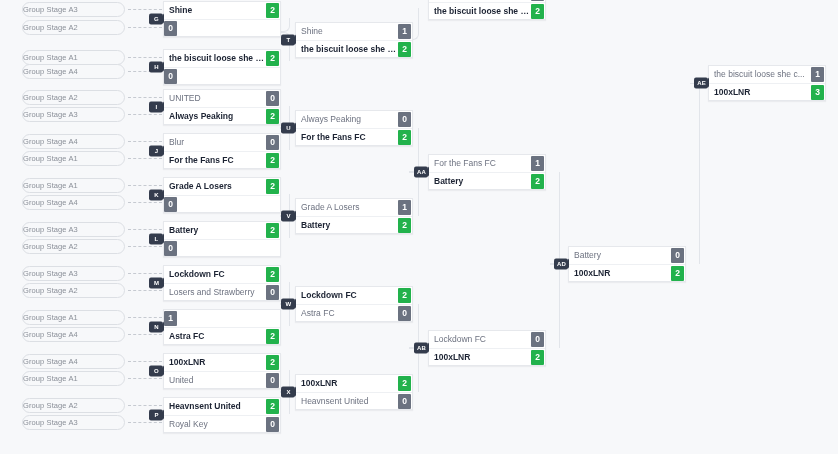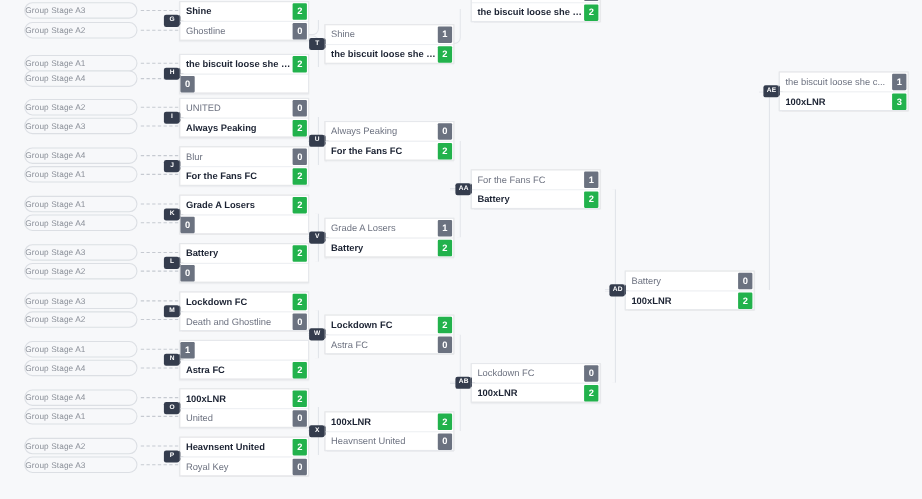--- a/index.html
+++ b/index.html
@@ -34,21 +34,21 @@
   
   .dash {
     position: absolute;
     height: 0;
     border-top: 1px dashed #c6cad1;
   }
 
   
   .match {
     position: absolute;
-    background: #e5e5e5;
+    background: #0f172a;
     border: 1px solid #e6e8ec;
     box-shadow: 0 1px 1px rgba(16,24,40,.05);
   }
   .row {
     position: relative;
     height: 17px;
     display: flex;
     align-items: center;
     background: #ffffff;
   }
@@ -221,21 +221,20 @@
 
   <div>
 
     <div class="match" style="left:163px; top:1px;   width:118px;">
       <div class="badge">G</div>
       <div class="row win">
         <span class="tname">Shine</span>
         <span class="score win">2</span>
       </div>
       <div class="row">
-        <span class="tname">Ghostline</span>
         <span class="score lose">0</span>
       </div>
     </div>
 
     <div class="match" style="left:163px; top:49px;  width:118px;">
       <div class="badge">H</div>
       <div class="row win">
         <span class="tname">the biscuit loose she c...</span>
         <span class="score win">2</span>
       </div>
@@ -290,21 +289,21 @@
       </div>
     </div>
 
     <div class="match" style="left:163px; top:265px; width:118px;">
       <div class="badge">M</div>
       <div class="row win">
         <span class="tname">Lockdown FC</span>
         <span class="score win">2</span>
       </div>
       <div class="row">
-        <span class="tname">Death and Ghostline</span>
+        <span class="tname">Losers and Strawberry</span>
         <span class="score lose">0</span>
       </div>
     </div>
 
     <div class="match" style="left:163px; top:309px; width:118px;">
       <div class="badge">N</div>
       <div class="row">
         <span class="score lose">1</span>
       </div>
       <div class="row win">

